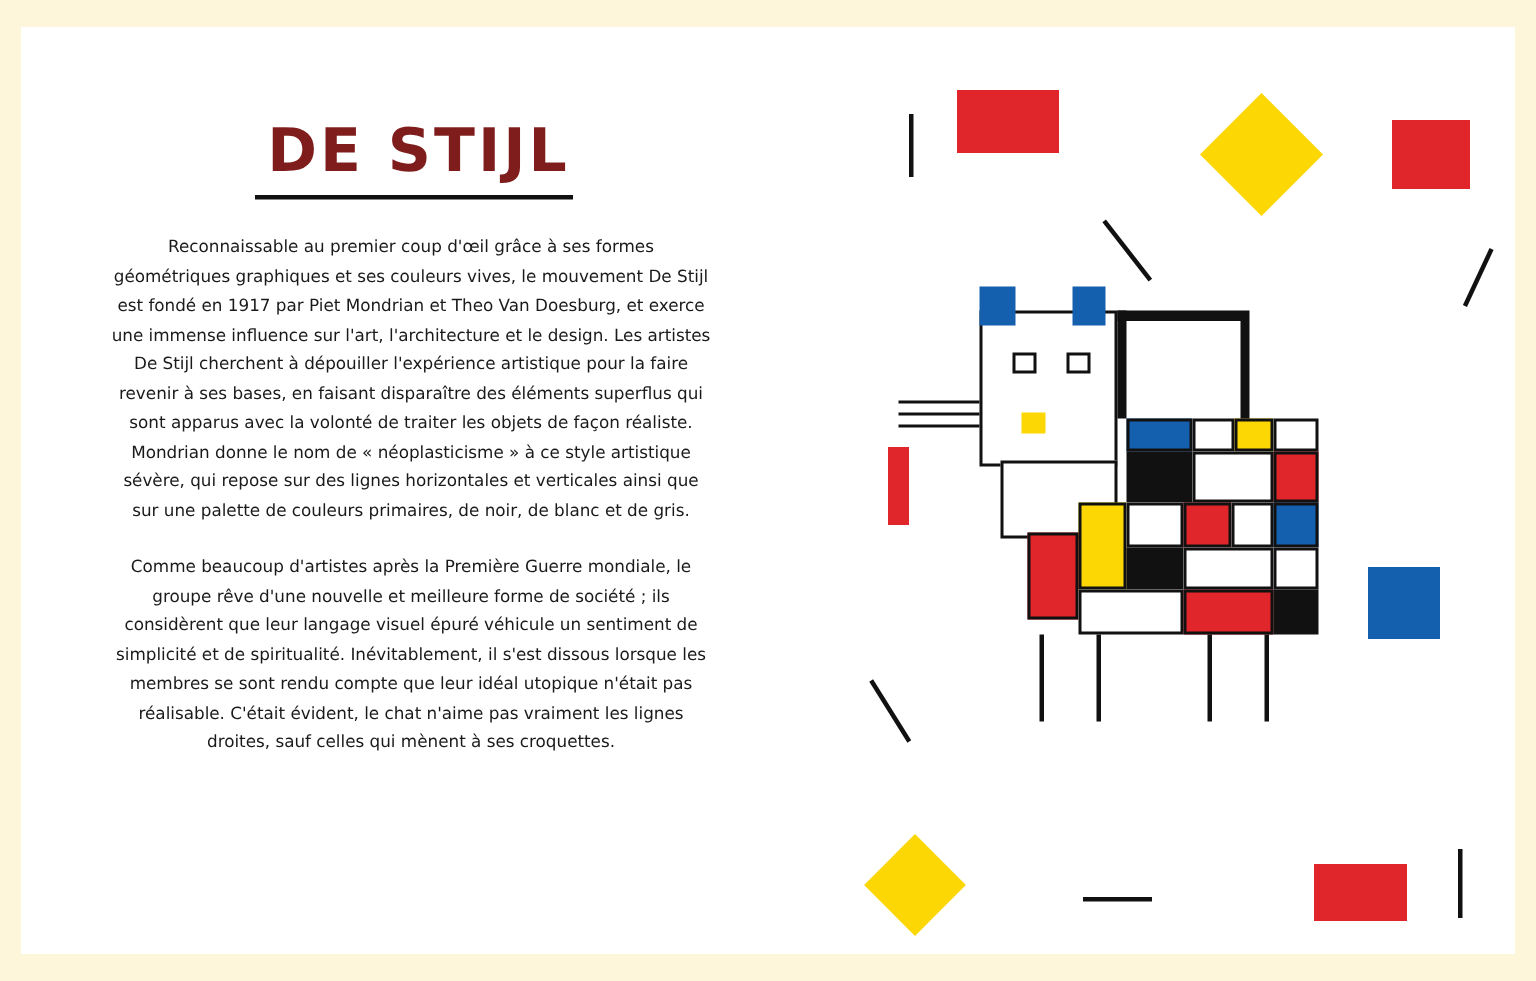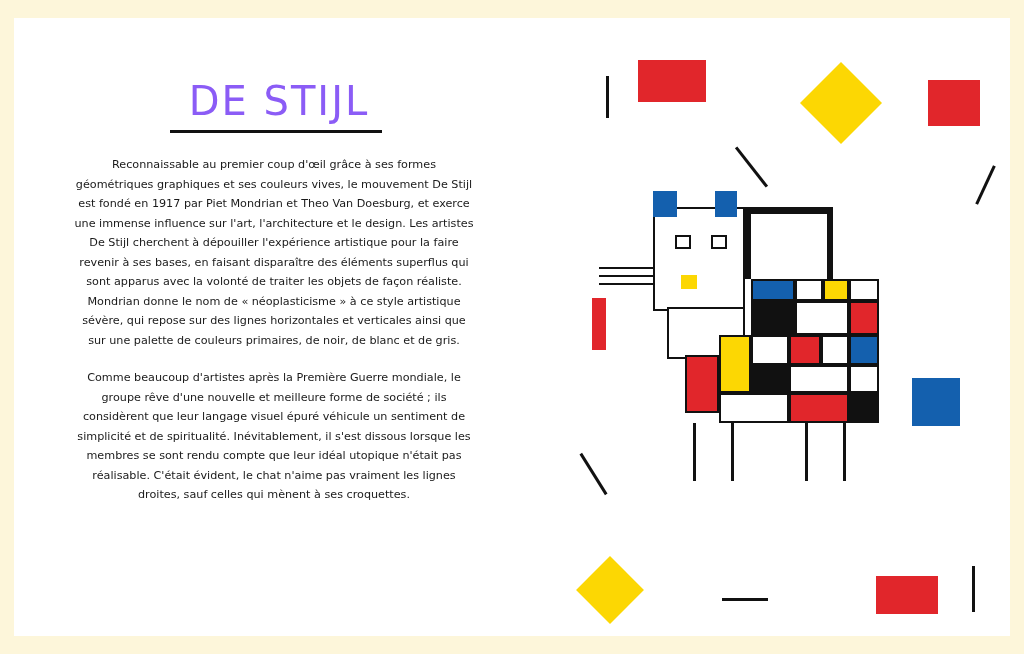--- a/index.html
+++ b/index.html
@@ -30,23 +30,23 @@
   
   #left-col {
     position: absolute;
     left: 60px;
     top: 60px;
     width: 400px;
   }
   #title {
     font-family: "DejaVu Sans", sans-serif;
     font-size: 40px;
-    font-weight: 400;
+    font-weight: 700;
     letter-spacing: 2px;
-    color: #8b5cf6;
+    color: #7f1d1d;
     text-align: center;
     margin: 0 0 2px 0;
     padding-left: 10px;
   }
   #title-rule {
     width: 212px;
     height: 3px;
     background: #111;
     margin: 6px auto 22px 96px;
   }

